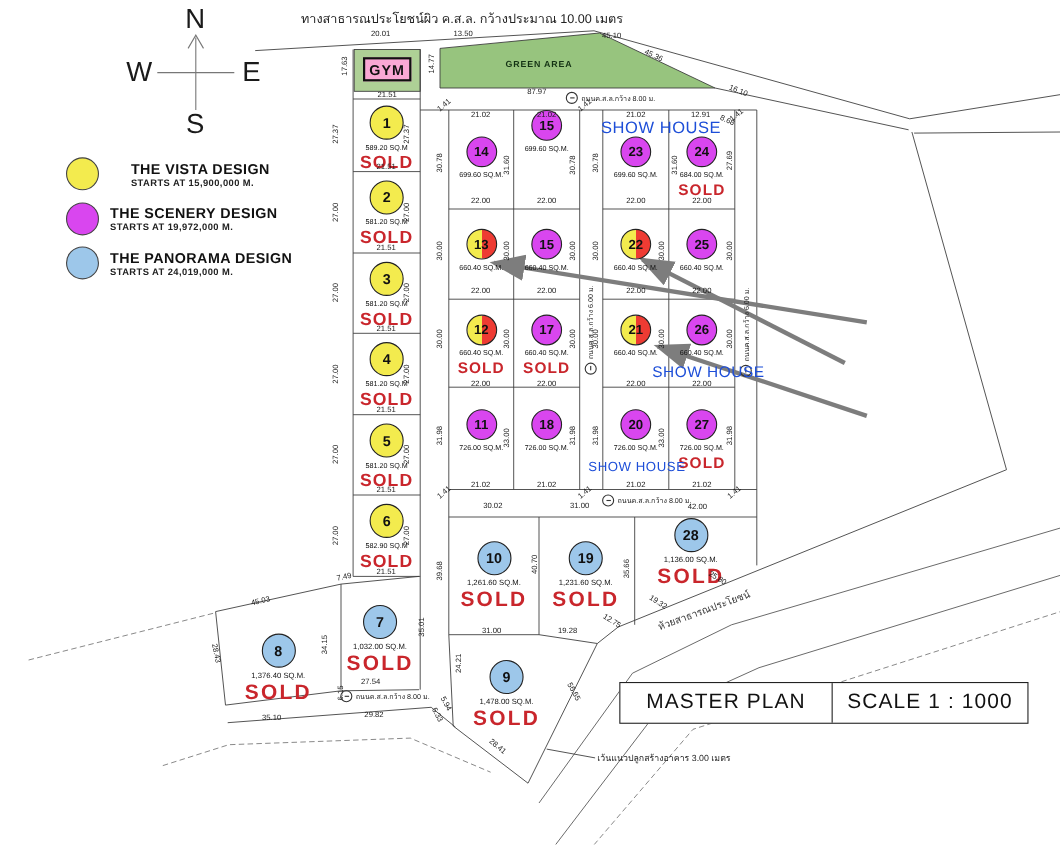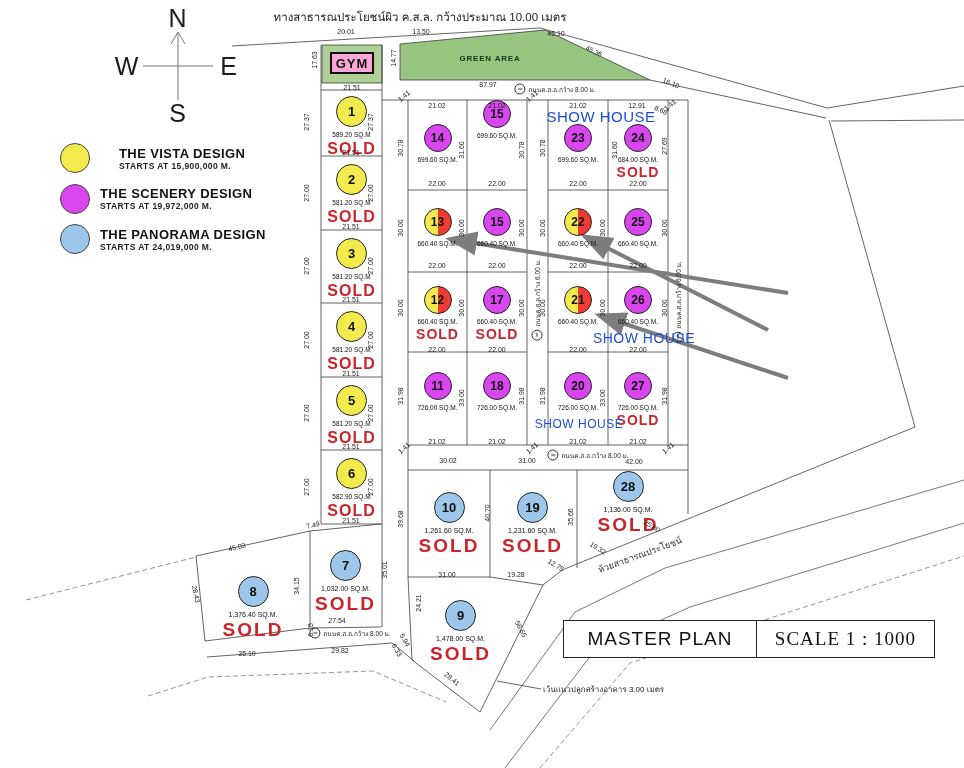--- a/index.html
+++ b/index.html
@@ -51,21 +51,21 @@
   .gym-box span{font-size:13px;font-weight:bold;letter-spacing:1px;}
   .stream-label{position:absolute;left:640px;top:555px;transform:translate(-50%,-50%) rotate(-20deg);
            font-size:9px;color:#333;white-space:nowrap;}
   .setback-label{position:absolute;left:543px;top:683px;font-size:8px;color:#222;white-space:nowrap;}
   
   .title-block{position:absolute;left:563px;top:620px;width:372px;height:38px;border:1.4px solid #222;
            display:flex;box-sizing:border-box;background:#fff;}
   .tb-cell{display:flex;align-items:center;justify-content:center;font-size:19px;color:#111;
            letter-spacing:1px;white-space:nowrap;}
   .tb-title{width:52%;text-align:center;}
-  .tb-scale{width:48%;border-left:1.4px solid #222;font-family:Liberation Serif, serif;}
+  .tb-scale{width:48%;border-left:1.4px solid #222;}
 </style>
 </head>
 <body>
 
 <div class="canvas" id="cv">
 
   <svg width="964" height="768" viewBox="0 0 964 768">
     <defs>
       <marker id="ah" markerWidth="9" markerHeight="8" refX="7" refY="3" orient="auto">
         <path d="M0,0 L8,3 L0,6 z" fill="#7d7d7d"></path>

